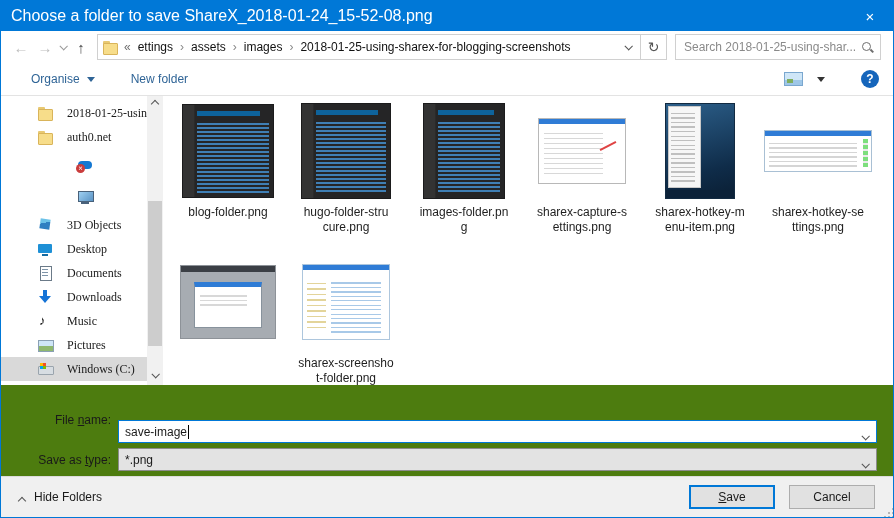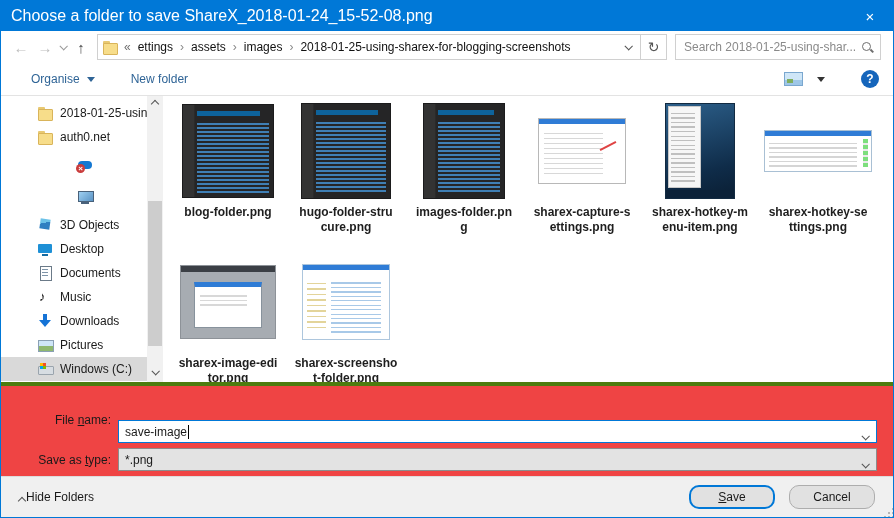--- a/index.html
+++ b/index.html
@@ -51,21 +51,21 @@
              position:relative;}
   .view-pic::after{ content:""; position:absolute; left:2px; bottom:2px; width:6px; height:4px; background:#7fae5f; }
   .tri-down.blk{ border-top-color:#333; }
   .help-btn{ width:18px; height:18px; border-radius:50%; background:#1565bb; color:#fff; font-weight:bold;
              font-size:12px; display:flex; align-items:center; justify-content:center; margin-left:22px;}
 
   
   .body-row{ flex:1; display:flex; min-height:0; background:#fff; }
   .sidebar{ flex:0 0 162px; position:relative; padding-top:5px; overflow:hidden; }
   .sidebar-items{ margin-right:16px; }
-  .side-item{ height:24px; display:flex; align-items:center; gap:7px; white-space:nowrap; overflow:hidden; }
+  .side-item{ height:24px; display:flex; align-items:center; gap:14px; white-space:nowrap; overflow:hidden;font-family:Liberation Serif, serif; }
   .side-item.lvl1{ padding-left:22px;flex-direction:column; }
   .side-item.lvl2{ padding-left:36px; }
   .side-item.gap{ margin-top:8px; }
   .side-item.sel{ background:#d9d9d9; }
   .sb-scroll{ position:absolute; right:0; top:0; bottom:0; width:16px; background:#f1f1f1;
               display:flex; flex-direction:column; align-items:center; }
   .sb-arrow{ height:16px; display:flex; align-items:center; justify-content:center; }
   .sb-thumb{ position:absolute; top:105px; left:1px; width:14px; height:145px; background:#cdcdcd; }
   .sb-arrow.bottom{ position:absolute; bottom:2px; }
 
@@ -102,21 +102,21 @@
   .ic-videos::before{ content:""; position:absolute; left:1px; top:3px; width:14px; height:10px;
                       background:#3a6ea8; border-radius:1px; }
   .ic-videos::after{ content:""; position:absolute; left:3px; top:5px; width:10px; height:6px;
                      background:linear-gradient(135deg,#c8dbef,#6f9fd0); }
   .ic-drive::before{ content:""; position:absolute; left:1px; top:5px; width:14px; height:7px;
                      background:#d7dde2; border:1px solid #9aa4ad; border-radius:1px; }
   .ic-drive::after{ content:""; position:absolute; left:3px; top:2px; width:6px; height:6px;
                     background:conic-gradient(#f25022 0 25%, #7fba00 0 50%, #00a4ef 0 75%, #ffb900 0); }
 
   
-  .filearea{ flex:1; padding:4px 16px 0 6px; display:flex; flex-wrap:wrap; align-content:flex-start; width:720px;font-weight:bold; }
+  .filearea{ flex:1; padding:4px 16px 0 6px; display:flex; flex-wrap:wrap; align-content:flex-start; width:720px; }
   .tile{ width:118px; display:flex; flex-direction:column; align-items:center; margin-bottom:16px; }
   .thumb-wrap{ height:102px; display:flex; align-items:center; justify-content:center; }
   .flabel{ text-align:center; line-height:15px; color:#1e1e1e; margin-top:3px; }
   .flabel span{ display:block; }
   .thumb{ position:relative; overflow:hidden; }
 
   .t-vscode{ background:#252526; border:1px solid #1b1b1c; }
   .t-vscode::before{ content:""; position:absolute; left:0; top:0; bottom:0; width:11px; background:#333;
                      border-right:1px solid #2a2a2a; }
   .t-vscode::after{ content:""; position:absolute; left:14px; top:6px; width:70%; height:5px; background:#0e639c; }
@@ -152,36 +152,36 @@
                     background:repeating-linear-gradient(to bottom, transparent 0 3px, #d8d8d8 3px 4.5px); }
 
   .t-explorer{ background:#fff; border:1px solid #adc6dd; }
   .t-explorer::before{ content:""; position:absolute; left:0; top:0; right:0; height:5px; background:#2f7cd6; }
   .t-explorer .rows{ position:absolute; left:32%; right:8px; top:14px; bottom:6px;
                      background:repeating-linear-gradient(to bottom, transparent 0 3px, #a8c9e8 3px 4.5px); }
   .t-explorer::after{ content:""; position:absolute; left:4px; top:14px; bottom:10px; width:22%;
                       background:repeating-linear-gradient(to bottom, transparent 0 4px, #e3d49a 4px 5.5px); }
 
   
-  .fields{ flex:0 0 77px; background:#ef4444; border-top:4px solid #4d7c0f; padding:10px 16px 0 0; }
+  .fields{ flex:0 0 77px; background:#4d7c0f; border-top:1px solid #4d7c0f; padding:10px 16px 0 0; }
   .frow{ display:flex; align-items:center; margin-bottom:5px; }
   .flab{ width:110px; text-align:right; margin-right:7px; color:#1a1a1a; }
   .u{ text-decoration:underline; }
   .fn-combo{ flex:1; height:23px; background:#fff; border:1px solid #0078d7; display:flex; align-items:center;
              padding:0 22px 0 6px; position:relative;margin-top:24px; }
   .caret{ width:1px; height:14px; background:#000; margin-left:1px; }
   .combo-chev{ position:absolute; right:8px; top:8px; }
   .st-select{ flex:1; height:23px; background:#e3e3e3; border:1px solid #8c8c8c; display:flex; align-items:center;
               padding:0 22px 0 6px; position:relative; }
 
   
   .footer{ flex:0 0 41px; background:#f0f0f0; border-top:1px solid #dcdcdc; display:flex; align-items:center;
            padding:0 18px; position:relative; }
-  .hide-folders{ display:flex; align-items:flex-end; gap:1px; color:#1a1a1a; }
-  .btn{ width:86px; height:24px; display:flex; align-items:center; justify-content:center; background:#e1e1e1;border-radius:10px; }
+  .hide-folders{ display:flex; align-items:flex-end; gap:9px; color:#1a1a1a; }
+  .btn{ width:86px; height:24px; display:flex; align-items:center; justify-content:center; background:#e1e1e1; }
   .btn.save{ border:2px solid #0078d7; margin-left:auto; }
   .btn.cancel{ border:1px solid #adadad; margin-left:14px; }
   .footer::after{ content:""; position:absolute; right:3px; bottom:3px; width:2px; height:2px; background:#b5b5b5;
                   box-shadow:-4px 4px #b5b5b5, 0 4px #b5b5b5, 4px 4px #b5b5b5, 4px 0 #b5b5b5, 4px -4px #b5b5b5; }
 </style>
 </head>
 <body>
 
 <div class="window">
 
@@ -260,26 +260,26 @@
           </div>
           <div class="side-item lvl2">
             <span class="sicon ic-desktop"></span>
             <span>Desktop</span>
           </div>
           <div class="side-item lvl2">
             <span class="sicon ic-documents"></span>
             <span>Documents</span>
           </div>
           <div class="side-item lvl2">
+            <span class="sicon ic-downloads"></span>
+            <span>Downloads</span>
+          </div>
+          <div class="side-item lvl2">
             <span class="sicon ic-music"></span>
             <span>Music</span>
-          </div>
-          <div class="side-item lvl2">
-            <span class="sicon ic-downloads"></span>
-            <span>Downloads</span>
           </div>
           <div class="side-item lvl2">
             <span class="sicon ic-pictures"></span>
             <span>Pictures</span>
           </div>
           <div class="side-item lvl2 sel">
             <span class="sicon ic-drive"></span>
             <span>Windows (C:)</span>
           </div>
           <div class="side-item lvl2">
@@ -362,24 +362,20 @@
             <span>sharex-hotkey-se</span>
             <span>ttings.png</span>
           </div>
         </div>
         <div class="tile">
           <div class="thumb-wrap">
             <div class="thumb t-editor" style="width: 96px; height: 74px;">
               <div class="rows"></div>
             </div>
           </div>
-          <div class="flabel">
-            <span>sharex-image-edi</span>
-            <span>tor.png</span>
-          </div>
         </div>
         <div class="tile">
           <div class="thumb-wrap">
             <div class="thumb t-explorer" style="width: 88px; height: 76px;">
               <div class="rows"></div>
             </div>
           </div>
           <div class="flabel">
             <span>sharex-screensho</span>
             <span>t-folder.png</span>

